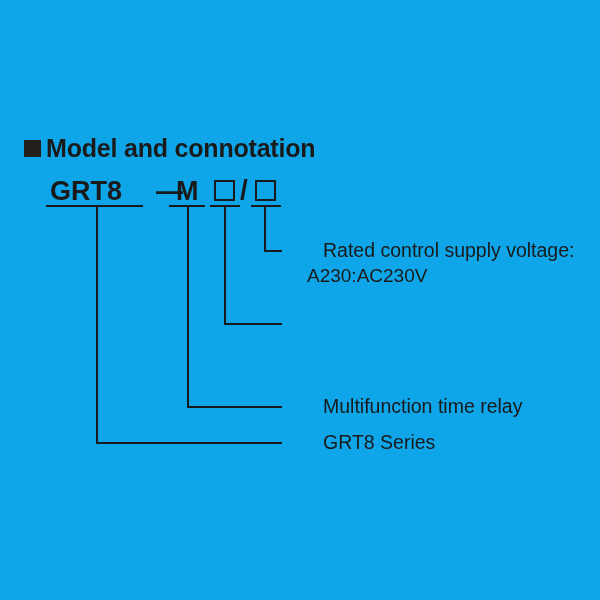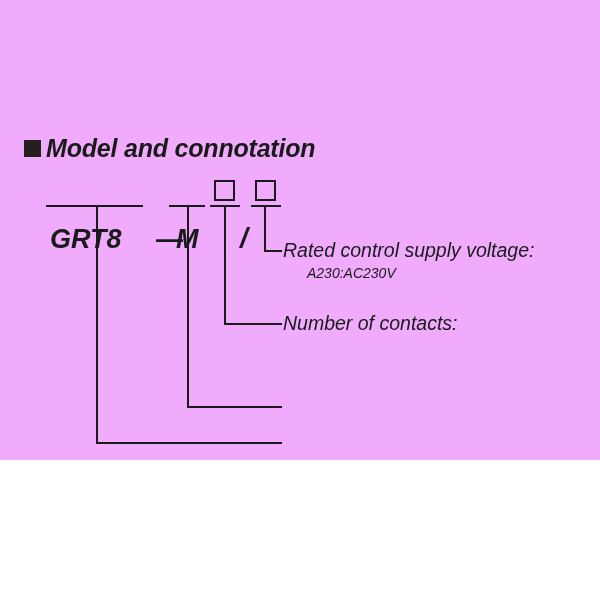--- a/index.html
+++ b/index.html
@@ -3,26 +3,25 @@
 <meta charset="utf-8">
 <style>
   html, body {
     margin: 0;
     padding: 0;
     background: #ffffff;
   }
   #canvas {
     position: relative;
     width: 600px;
-    height: 460px;
-    background: #f0abfc;
+    height: 600px;
+    background: #0ea5e9;
     font-family: "Liberation Sans", sans-serif;
     color: #1a1a1a;
     overflow: hidden;
-    font-style: italic;
   }
 
   
   #heading {
     position: absolute;
     left: 24px;
     top: 136px;
     display: flex;
     align-items: center;
   }
@@ -41,21 +40,20 @@
     white-space: nowrap;
   }
 
   
   .code-part {
     position: absolute;
     font-size: 27px;
     font-weight: bold;
     line-height: 1;
     white-space: nowrap;
-    margin-top: 48px;
   }
   #code-grt8  { left: 50px;  top: 178px; letter-spacing: 0px; }
   #code-dash  { left: 156px; top: 178px; }
   #code-m     { left: 176px; top: 178px; }
   #code-slash { left: 240px; top: 176px; font-size: 28px; }
 
   .code-box {
     position: absolute;
     width: 21px;
     height: 21px;
@@ -95,22 +93,22 @@
   #h-multi { left: 187px; top: 406px; width: 95px; }
   #h-ser   { left: 96px;  top: 442px; width: 186px; }
 
   
   .desc {
     position: absolute;
     font-size: 19px;
     line-height: 1;
     white-space: nowrap;
   }
-  .desc .head { font-size: 19.5px; }
-  .desc .sub  { font-size: 14px; }
+  .desc .head { font-size: 19.5px; margin-left: 40px; }
+  .desc .sub  { font-size: 19px; }
   .desc .row  { margin-top: 5px; }
   .desc .indent { padding-left: 24px; }
 
   #desc-voltage { left: 283px; top: 241px; }
   #desc-contacts { left: 283px; top: 314px; }
   #desc-multi { left: 283px; top: 397px; }
   #desc-series { left: 283px; top: 433px; }
 </style>
 </head>
 <body>
@@ -143,18 +141,23 @@
   <div class="hline" id="h-cont"></div>
   <div class="hline" id="h-multi"></div>
   <div class="hline" id="h-ser"></div>
 
   <div class="desc" id="desc-voltage">
     <div class="head">Rated control supply voltage:</div>
     <div class="sub row indent">A230:AC230V</div>
   </div>
 
   <div class="desc" id="desc-contacts">
-    <div class="head">Number of contacts:</div>
   </div>
 
+  <div class="desc" id="desc-multi">
+    <div class="head">Multifunction time relay</div>
+  </div>
 
+  <div class="desc" id="desc-series">
+    <div class="head">GRT8 Series</div>
+  </div>
 
 </div>
 
 </body></html>

